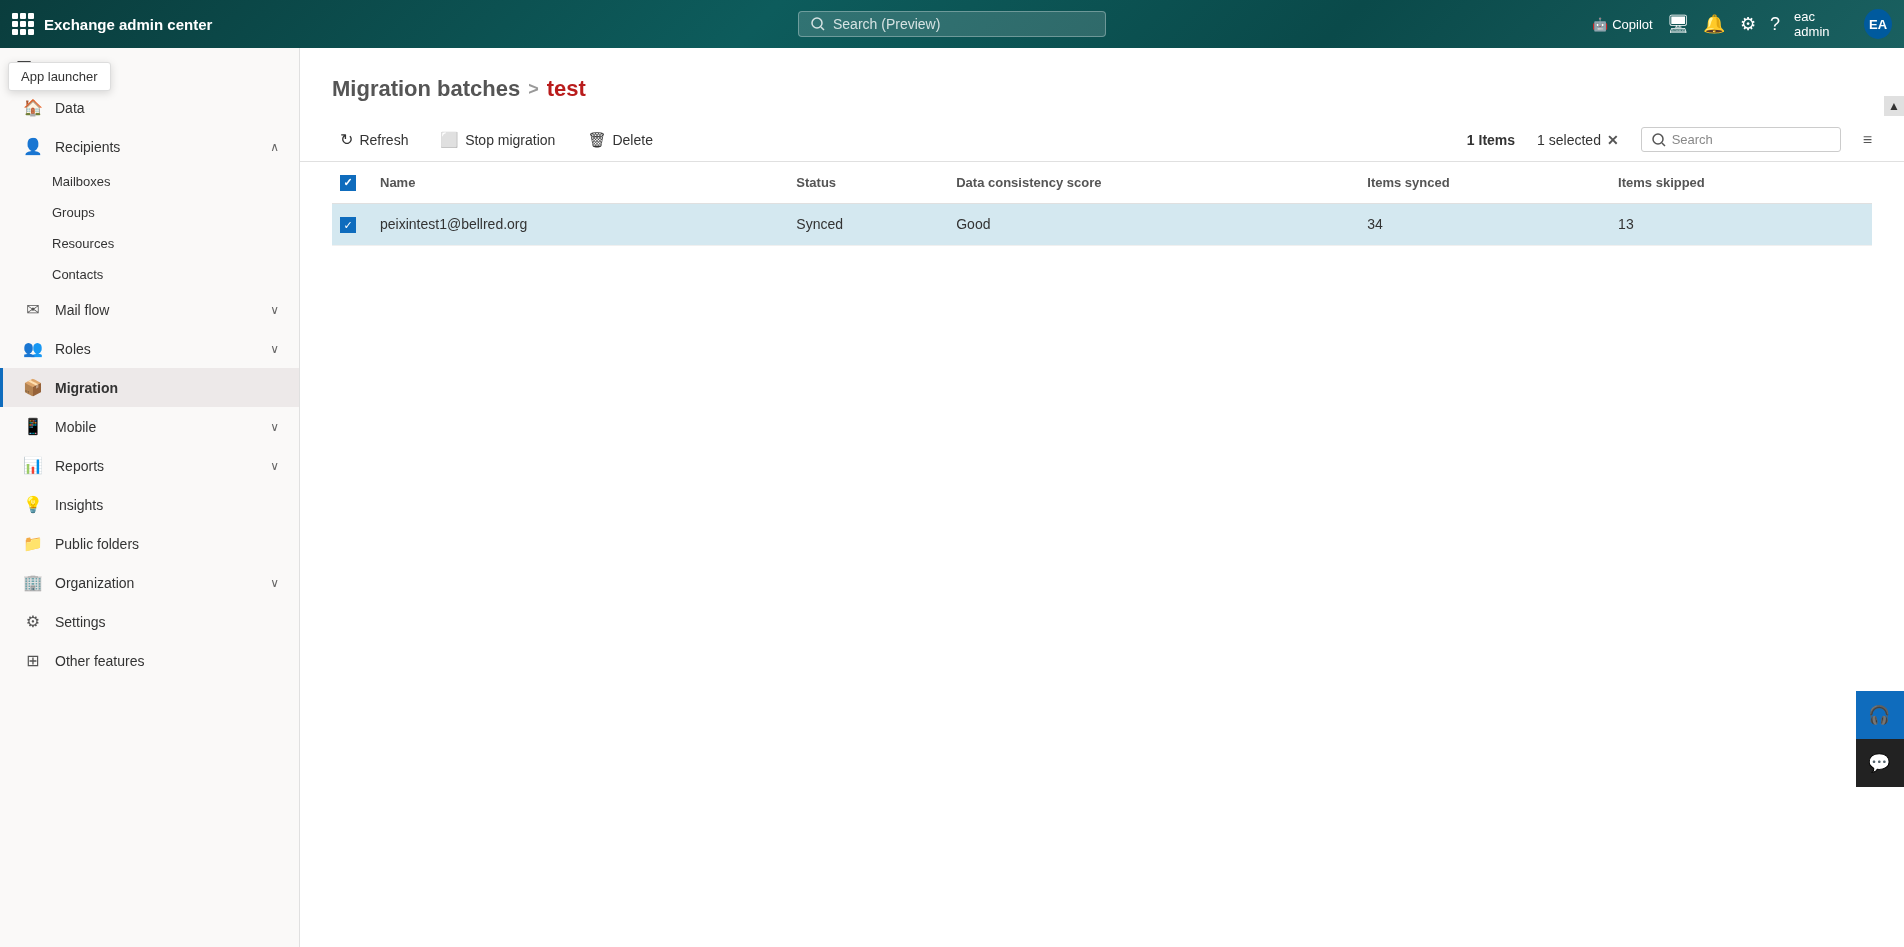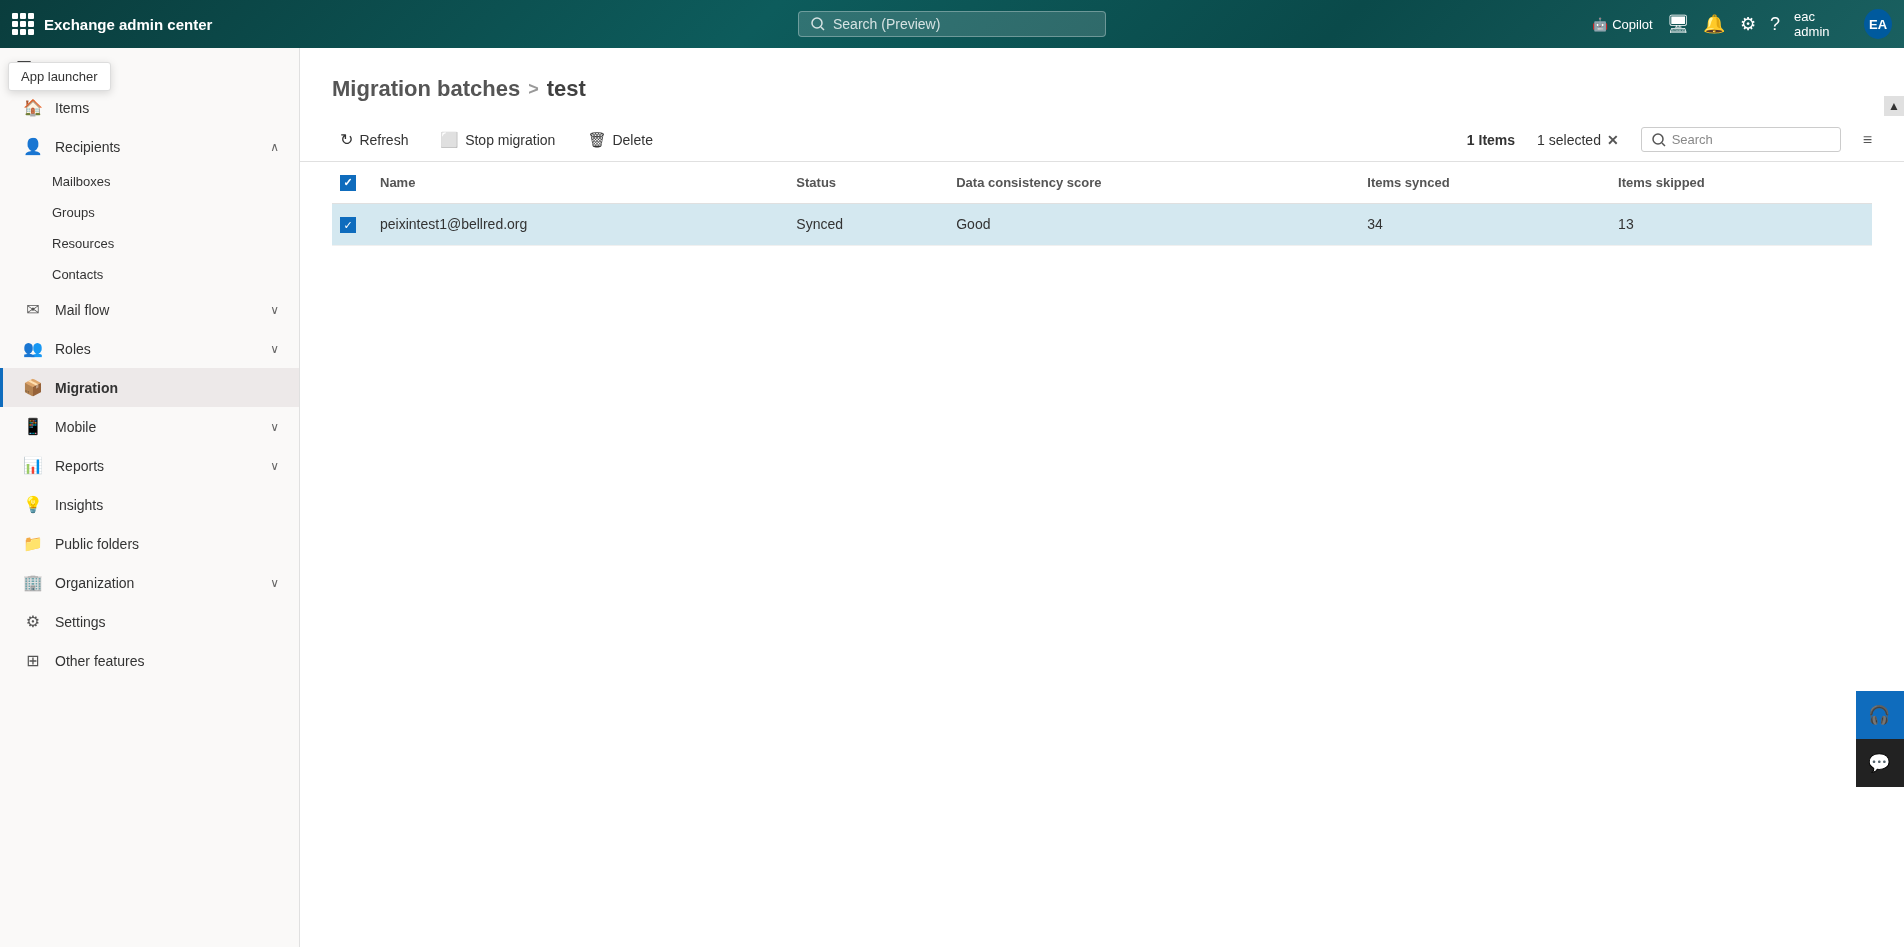--- a/index.html
+++ b/index.html
@@ -168,21 +168,21 @@
     }
     .breadcrumb {
       display: flex;
       align-items: center;
       gap: 8px;
       font-size: 22px;
       font-weight: 600;
       color: #444;
     }
     .breadcrumb-separator { color: #999; font-size: 18px; }
-    .breadcrumb-current { color: #404040; }
+    .breadcrumb-current { color: #b91c1c; }
     .breadcrumb-parent { color: #555; }
 
     
     .toolbar {
       display: flex;
       align-items: center;
       padding: 8px 32px;
       border-bottom: 1px solid #e0e0e0;
       gap: 16px;
     }
@@ -353,21 +353,21 @@
 
 <div class="main-layout">
 
   <div class="sidebar">
     <div class="sidebar-top">
       <span class="hamburger">☰</span>
     </div>
 
     <div class="nav-item">
       <span class="nav-icon">🏠</span>
-      <span class="nav-label">Items</span>
+      <span class="nav-label">Data</span>
     </div>
 
     <div class="nav-item">
       <span class="nav-icon">👤</span>
       <span class="nav-label">Recipients</span>
       <span class="nav-chevron">∧</span>
     </div>
     <div class="nav-sub-item">Mailboxes</div>
     <div class="nav-sub-item">Groups</div>
     <div class="nav-sub-item">Resources</div>

